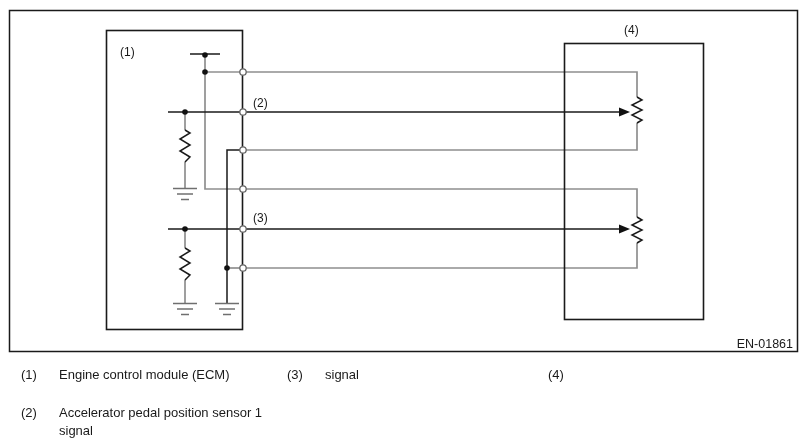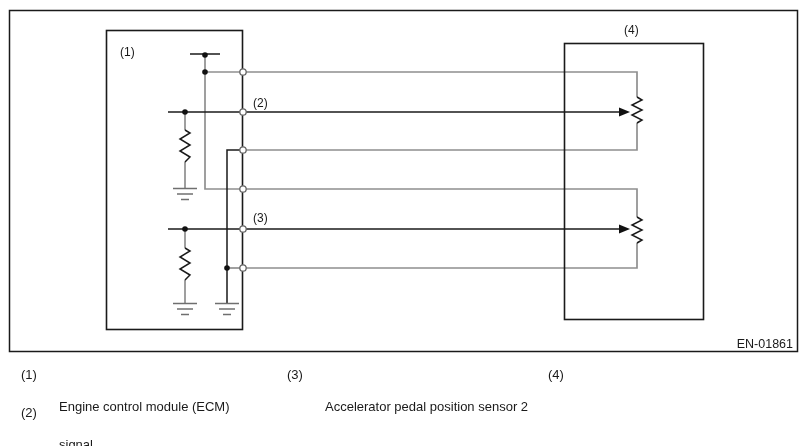--- a/index.html
+++ b/index.html
@@ -11,21 +11,21 @@
   .blk{fill:none;stroke:#1a1a1a;stroke-width:1.5;}
   .gry{fill:none;stroke:#8f8f8f;stroke-width:1.7;}
   .gnd{fill:none;stroke:#6f6f6f;stroke-width:1.5;}
   .dot{fill:#111111;stroke:none;}
   .pin{fill:#ffffff;stroke:#666666;stroke-width:1.3;}
   .arrow{fill:#111111;stroke:none;}
   .reflabel{font-family:"Liberation Sans","DejaVu Sans",sans-serif;font-size:12px;fill:#1a1a1a;}
   .codelabel{font-family:"Liberation Sans","DejaVu Sans",sans-serif;font-size:12.5px;fill:#1a1a1a;}
   .legend-item{position:absolute;display:flex;font-size:13px;line-height:18px;color:#1a1a1a;}
   .legend-num{width:38px;flex:0 0 38px;}
-  .legend-text div{white-space:nowrap;margin-top:32px;}
+  .legend-text div{white-space:nowrap;}
 </style>
 </head>
 <body>
 
 <div class="stage">
 
   <svg width="808" height="360" viewBox="0 0 808 360">
 
     <rect class="frame" x="9.5" y="10.5" width="788" height="341"></rect>
 
@@ -99,28 +99,28 @@
     <span class="legend-num">(1)</span>
     <span class="legend-text">
       <div>Engine control module (ECM)</div>
       <div></div>
     </span>
   </div>
 
   <div class="legend-item" style="left:21px;top:404px;">
     <span class="legend-num">(2)</span>
     <span class="legend-text">
+      <div>Accelerator pedal position sensor 1</div>
       <div>signal</div>
     </span>
   </div>
 
   <div class="legend-item" style="left:287px;top:366px;">
     <span class="legend-num">(3)</span>
     <span class="legend-text">
-      <div>Accelerator pedal position sensor 2</div>
       <div>signal</div>
     </span>
   </div>
 
   <div class="legend-item" style="left:548px;top:366px;">
     <span class="legend-num">(4)</span>
   </div>
 
 </div>
 

